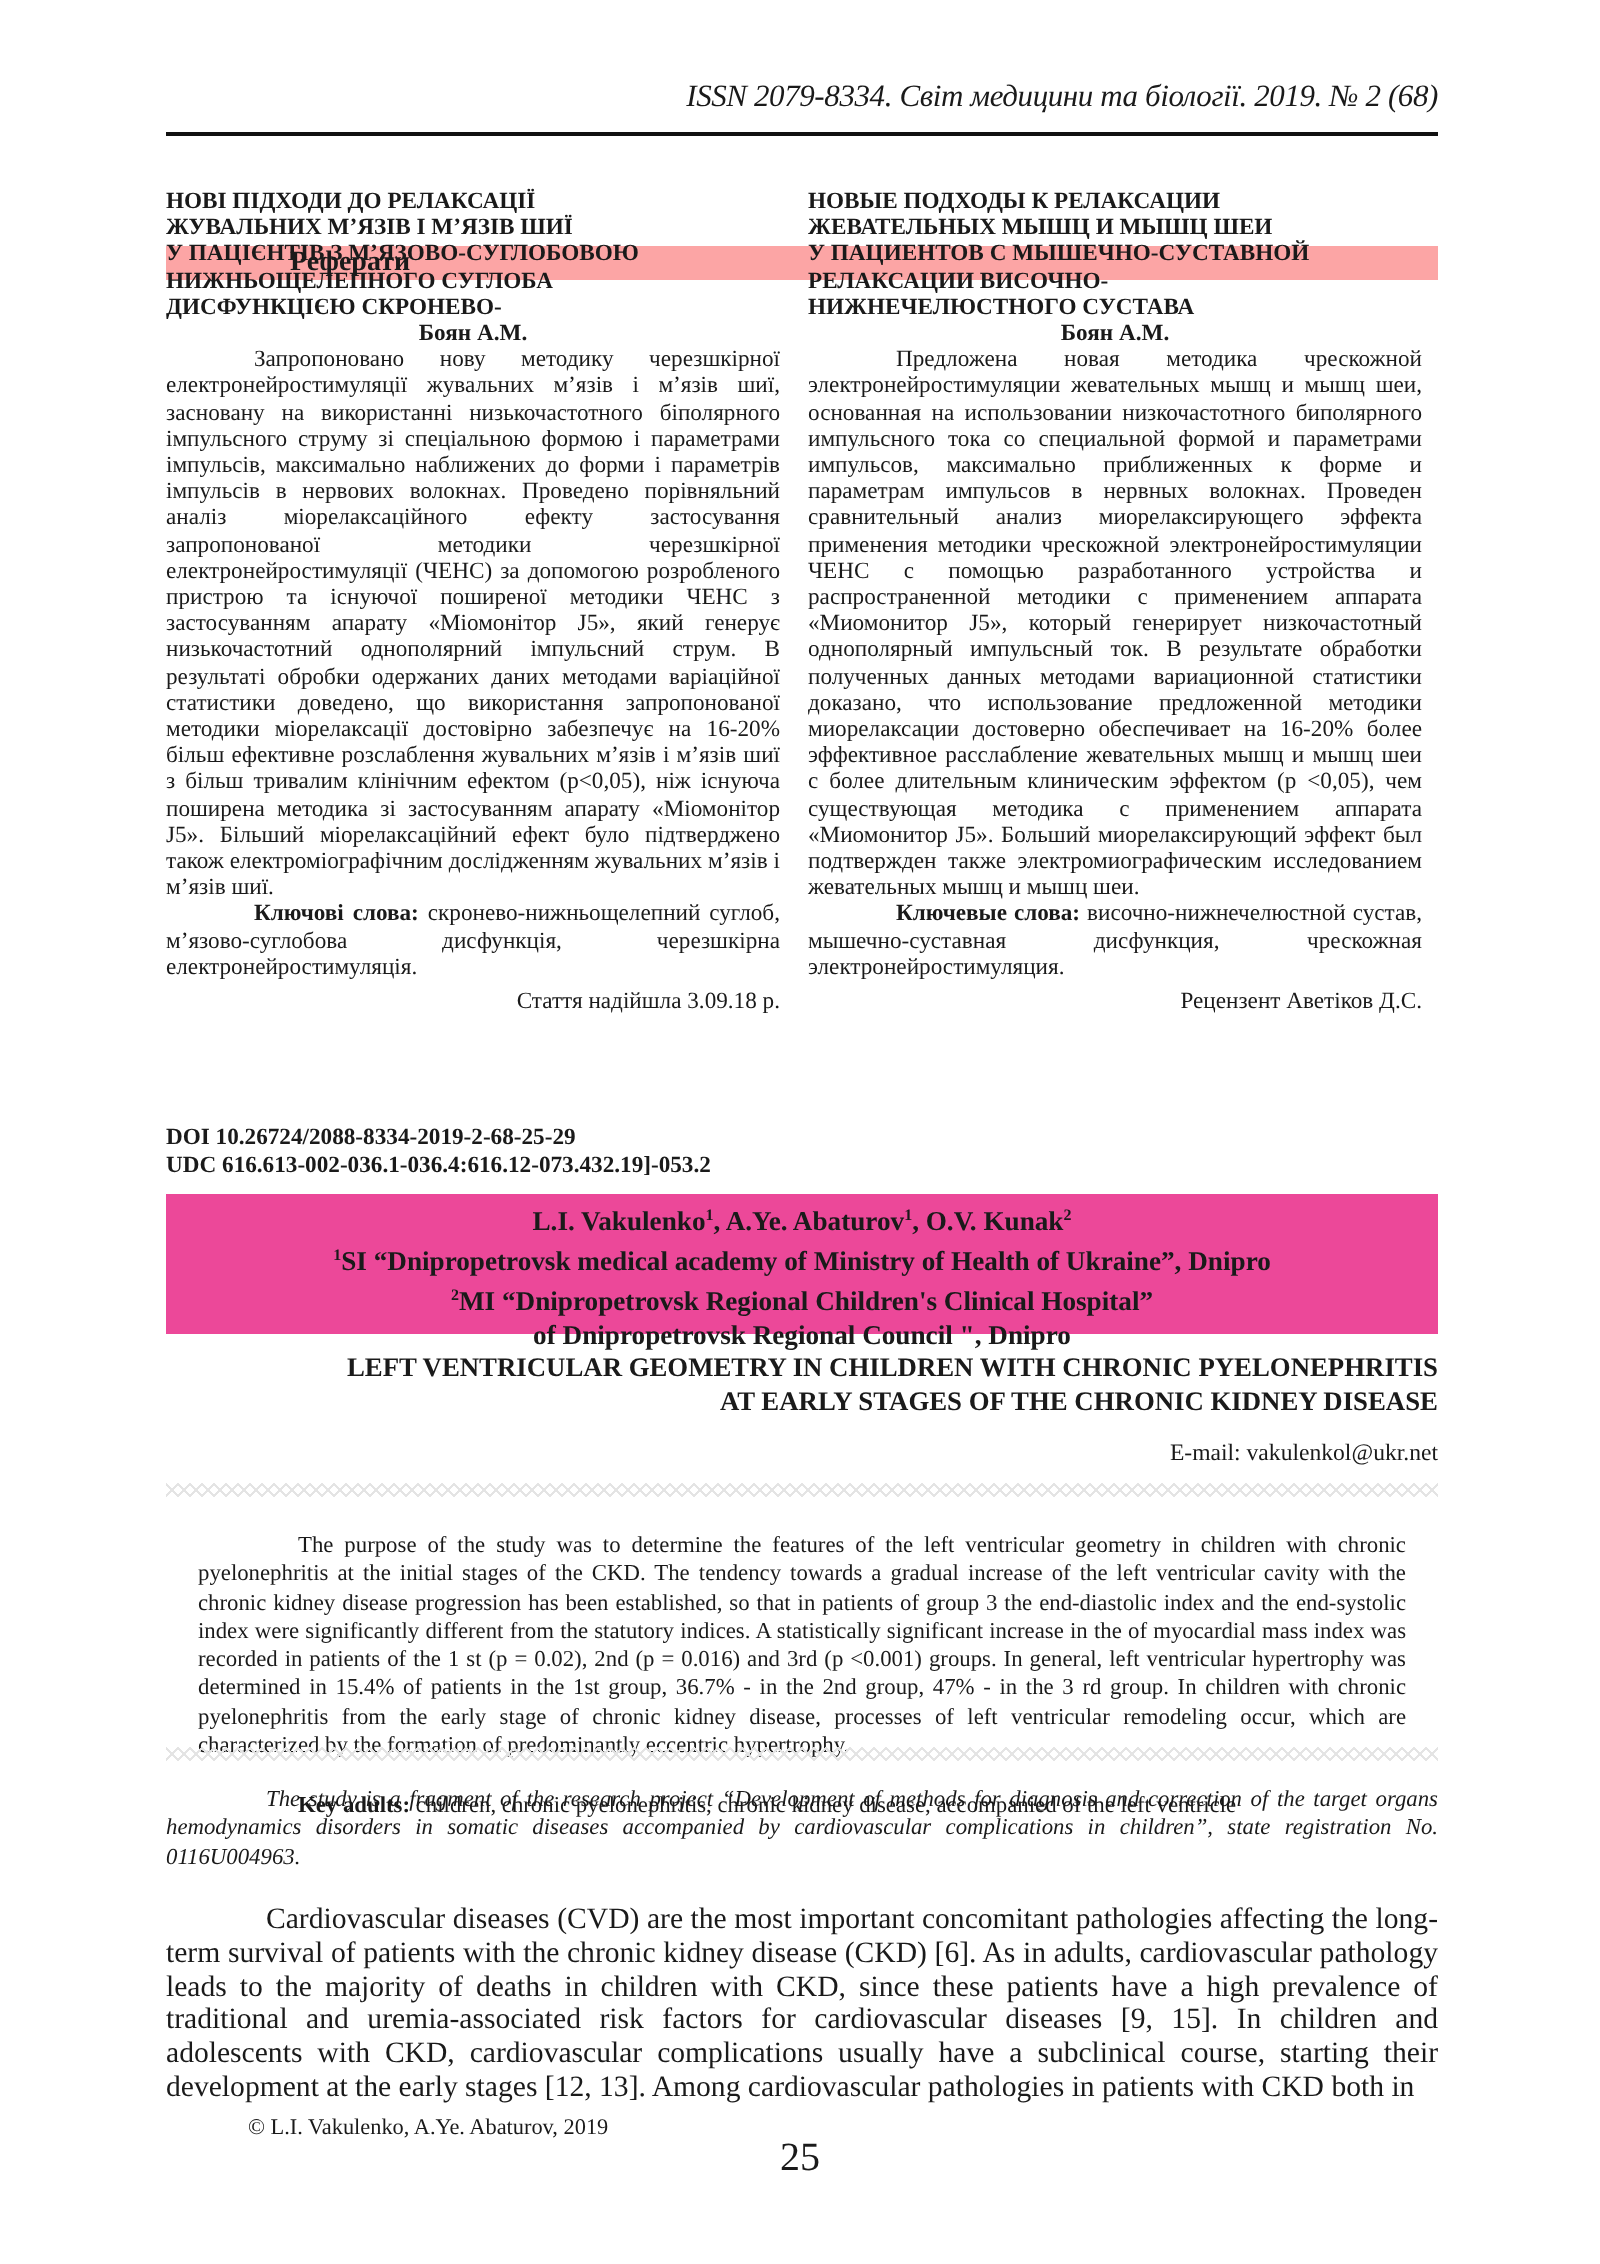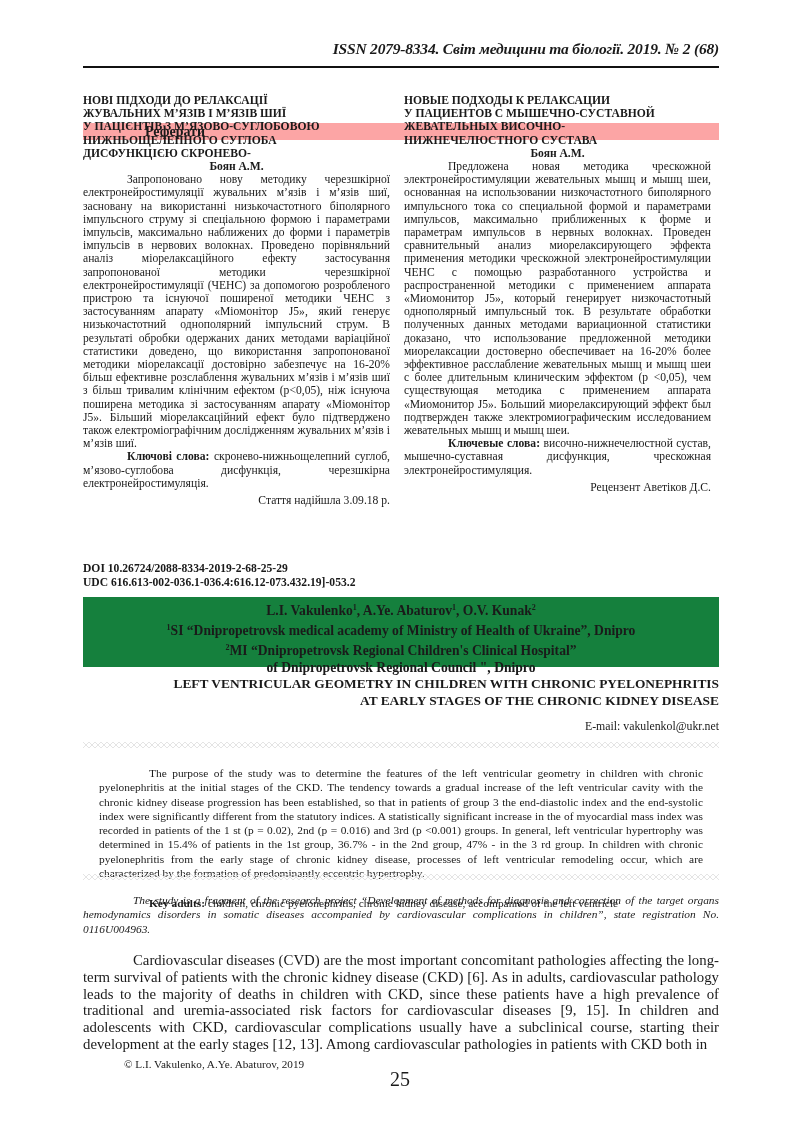--- a/index.html
+++ b/index.html
@@ -1,30 +1,30 @@
 <!DOCTYPE html>
 <html><head>
   <meta charset="utf-8">
   <style>
     html, body { margin: 0; padding: 0; background: #ffffff; }
     body { width: 800px; height: 1132px; position: relative; overflow: hidden; font-family: "Liberation Serif", "DejaVu Serif", serif; color: #1a1a1a; }
-    .running-head { position: absolute; left: 83px; top: 40px; width: 636px; text-align: right; font-style: italic; font-weight: bold; font-size: 15.5px; letter-spacing: -0.2px; }
+    .running-head { position: absolute; left: 83px; top: 40px; width: 636px; text-align: right; font-style: italic; font-weight: normal; font-size: 15.5px; letter-spacing: -0.2px; }
     .rule { position: absolute; left: 83px; top: 66px; width: 636px; height: 2px; background: #111; }
     .abstracts-bar { position: absolute; left: 83px; top: 75px; width: 636px; height: 17px; background: #fca5a5; margin-top: 48px; }
     .abstracts-bar span { position: absolute; left: 62px; top: 0px; font-weight: bold; font-size: 14px; line-height: 17px; }
     .col { position: absolute; width: 307px; font-size: 11.6px; line-height: 13.2px; }
     .col.left { left: 83px; top: 94px; }
     .col.right { left: 404px; top: 94px; }
     .col h3 { margin: 0; text-align: left; font-size: 11.6px; line-height: 13.2px; font-weight: bold; }
     .col .author { text-align: center; font-weight: bold; margin: 0; }
     .col p { margin: 0; text-align: justify; text-indent: 44px; }
     .col .kw b { font-weight: bold; }
     .col .note { text-align: right; text-indent: 0; margin-top: 4px; }
     .ids { position: absolute; left: 83px; top: 562px; font-weight: bold; font-size: 11.6px; line-height: 14px; }
-    .affil-box { position: absolute; left: 83px; top: 597px; width: 636px; height: 70px; background: #15803d; text-align: center; font-weight: bold; font-size: 13.6px; line-height: 17px; padding-top: 2px; box-sizing: border-box; }
+    .affil-box { position: absolute; left: 83px; top: 597px; width: 636px; height: 70px; background: #ec4899; text-align: center; font-weight: bold; font-size: 13.6px; line-height: 17px; padding-top: 2px; box-sizing: border-box; }
     .affil-box sup { font-size: 8px; vertical-align: 5px; }
     .main-title { position: absolute; left: 83px; top: 676px; width: 636px; text-align: right; font-weight: bold; font-size: 13.4px; line-height: 16.5px; }
     .email { position: absolute; left: 83px; top: 719px; width: 636px; text-align: right; font-size: 11.8px; }
     .zigzag { position: absolute; left: 83px; width: 636px; height: 8px;
       background-image: linear-gradient(135deg, transparent 45%, #e4e4e4 46%, #e4e4e4 54%, transparent 55%), linear-gradient(45deg, transparent 45%, #e4e4e4 46%, #e4e4e4 54%, transparent 55%);
       background-size: 6px 8px; }
     .abstract-en { position: absolute; left: 83px; top: 750px; width: 636px; font-size: 11.4px; line-height: 14.3px; text-align: justify; }
     .abstract-en p { margin: 16px; text-indent: 50px; }
     .funding { position: absolute; left: 83px; top: 893px; width: 636px; font-size: 11.4px; line-height: 14.3px; font-style: italic; text-align: justify; }
     .funding p { margin: 0; text-indent: 50px; }
@@ -53,22 +53,23 @@
   </h3>
   <div class="author">Боян А.М.</div>
   <p>Запропоновано нову методику черезшкірної електронейростимуляції жувальних м’язів і м’язів шиї, засновану на використанні низькочастотного біполярного імпульсного струму зі спеціальною формою і параметрами імпульсів, максимально наближених до форми і параметрів імпульсів в нервових волокнах. Проведено порівняльний аналіз міорелаксаційного ефекту застосування запропонованої методики черезшкірної електронейростимуляції (ЧЕНС) за допомогою розробленого пристрою та існуючої поширеної методики ЧЕНС з застосуванням апарату «Міомонітор J5», який генерує низькочастотний однополярний імпульсний струм. В результаті обробки одержаних даних методами варіаційної статистики доведено, що використання запропонованої методики міорелаксації достовірно забезпечує на 16-20% більш ефективне розслаблення жувальних м’язів і м’язів шиї з більш тривалим клінічним ефектом (p&lt;0,05), ніж існуюча поширена методика зі застосуванням апарату «Міомонітор J5». Більший міорелаксаційний ефект було підтверджено також електроміографічним дослідженням жувальних м’язів і м’язів шиї.</p>
   <p class="kw"><b>Ключові слова:</b> <span>скронево-нижньощелепний суглоб, м’язово-суглобова дисфункція, черезшкірна електронейростимуляція.</span></p>
   <p class="note">Стаття надійшла 3.09.18 р.</p>
 </div>
 
 <div class="col right">
   <h3>
     <div>НОВЫЕ ПОДХОДЫ К РЕЛАКСАЦИИ</div>
+    <div>ЖЕВАТЕЛЬНЫХ МЫШЦ И МЫШЦ ШЕИ</div>
     <div>У ПАЦИЕНТОВ С МЫШЕЧНО-СУСТАВНОЙ</div>
-    <div>ЖЕВАТЕЛЬНЫХ ВИСОЧНО-</div>
+    <div>РЕЛАКСАЦИИ ВИСОЧНО-</div>
     <div>НИЖНЕЧЕЛЮСТНОГО СУСТАВА</div>
   </h3>
   <div class="author">Боян А.М.</div>
   <p>Предложена новая методика чрескожной электронейростимуляции жевательных мышц и мышц шеи, основанная на использовании низкочастотного биполярного импульсного тока со специальной формой и параметрами импульсов, максимально приближенных к форме и параметрам импульсов в нервных волокнах. Проведен сравнительный анализ миорелаксирующего эффекта применения методики чрескожной электронейростимуляции ЧЕНС с помощью разработанного устройства и распространенной методики с применением аппарата «Миомонитор J5», который генерирует низкочастотный однополярный импульсный ток. В результате обработки полученных данных методами вариационной статистики доказано, что использование предложенной методики миорелаксации достоверно обеспечивает на 16-20% более эффективное расслабление жевательных мышц и мышц шеи с более длительным клиническим эффектом (p &lt;0,05), чем существующая методика с применением аппарата «Миомонитор J5». Больший миорелаксирующий эффект был подтвержден также электромиографическим исследованием жевательных мышц и мышц шеи.</p>
   <p class="kw"><b>Ключевые слова:</b> <span>височно-нижнечелюстной сустав, мышечно-суставная дисфункция, чрескожная электронейростимуляция.</span></p>
   <p class="note">Рецензент Аветіков Д.С.</p>
 </div>
 
 <div class="ids">
   <div>DOI 10.26724/2088-8334-2019-2-68-25-29</div>

